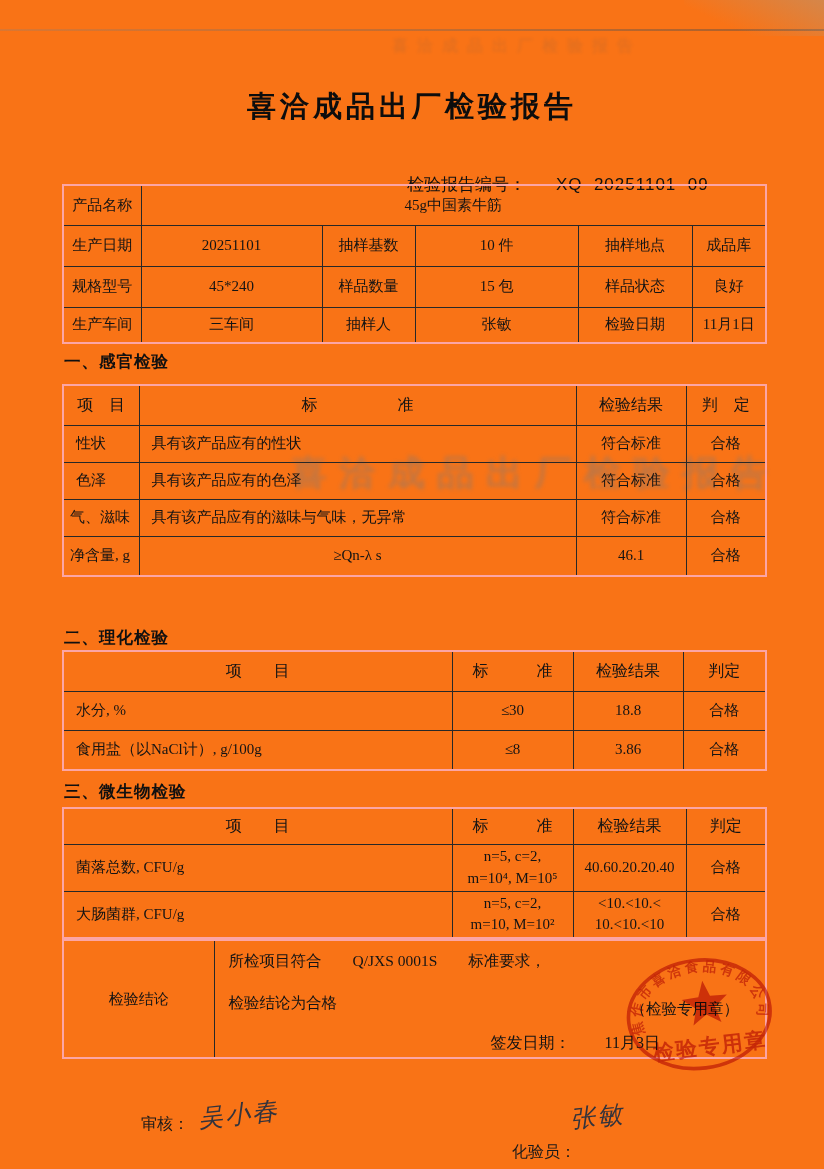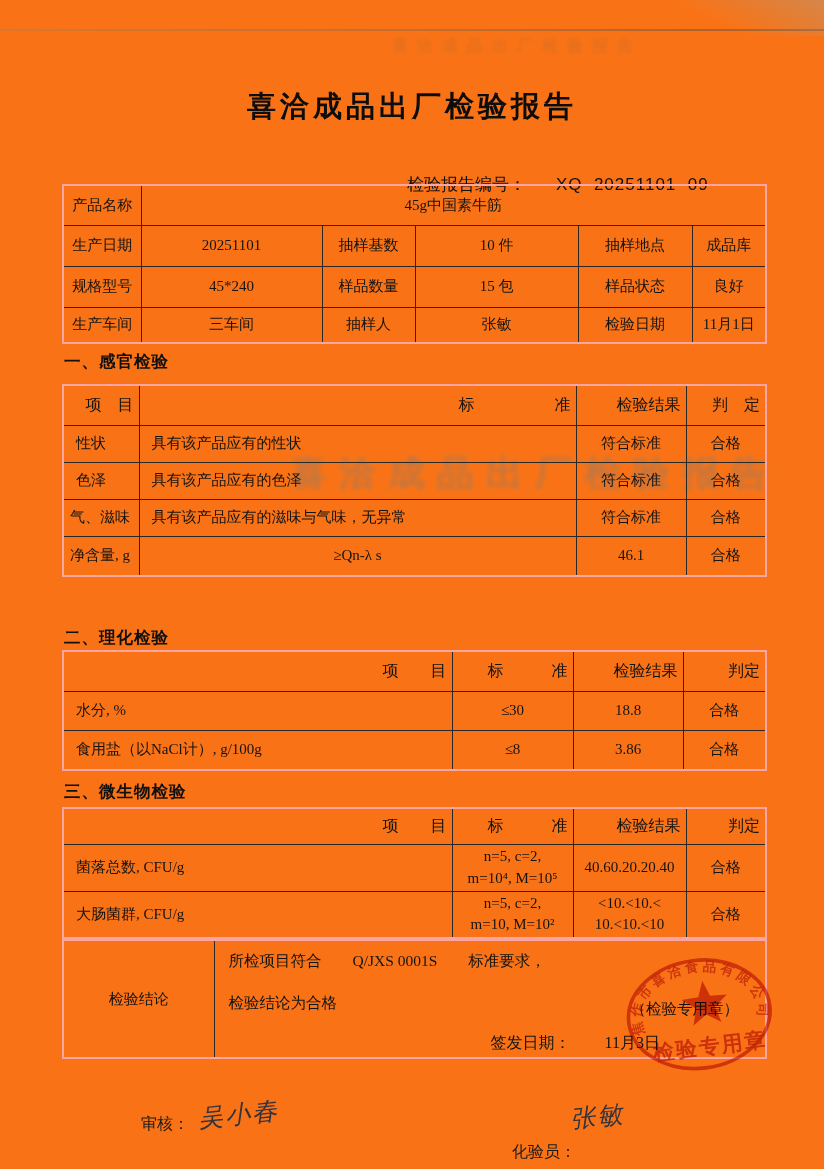--- a/index.html
+++ b/index.html
@@ -26,21 +26,21 @@
     font:bold 29px "Liberation Sans",sans-serif;letter-spacing:4px;color:#0d0d0d;}
   .report-no{position:absolute;top:153px;left:388px;
     font:17px "Liberation Sans",sans-serif;color:#111;white-space:pre;}
   .report-no .val{margin-left:30px;letter-spacing:1px;}
   
   table{border-collapse:collapse;table-layout:fixed;width:703px;
     position:absolute;left:62px;background:transparent;}
   table{border:2px solid #fca5a5;}
   td{border:1.5px solid #282828;font:15px "Liberation Serif",serif;color:#141414;
     text-align:center;vertical-align:middle;padding:1px 5px;overflow:hidden;}
-  td.hdr{font-size:16px;text-align:right;}
+  td.hdr{font-size:16px;}
   td.left{text-align:left;padding-left:12px;margin-top:47px;}
   td.prelines{white-space:pre-line;line-height:1.45;margin-left:8px;}
   .section-title{position:absolute;left:64px;
     font:bold 16.5px "Liberation Serif",serif;letter-spacing:1px;color:#101010;}
   #t-product{top:184px;}
   #t-sensory{top:384px;}
   #t-phys{top:650px;}
   #t-micro{top:807px;}
   #t-bottom{top:939px;}
   #st-sensory{top:351px;}

